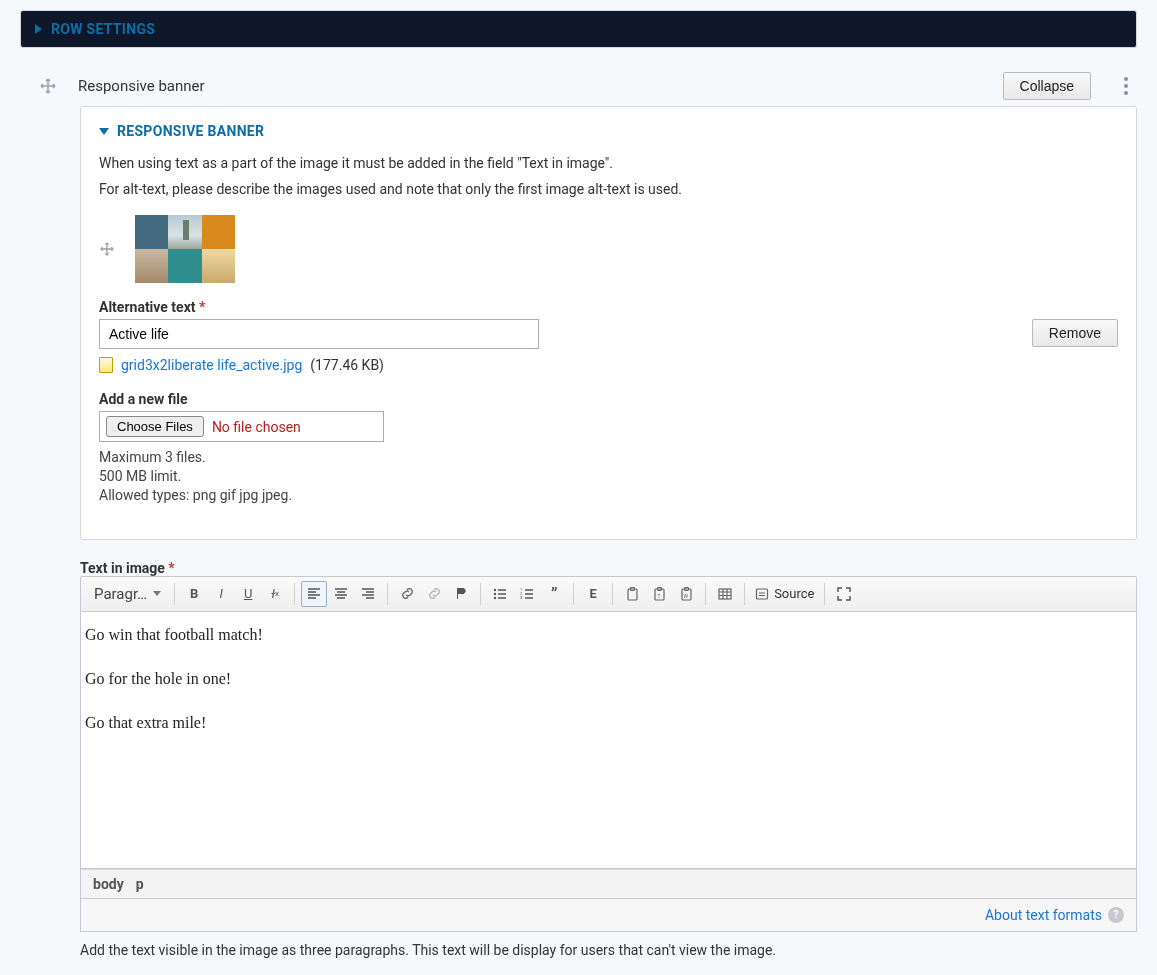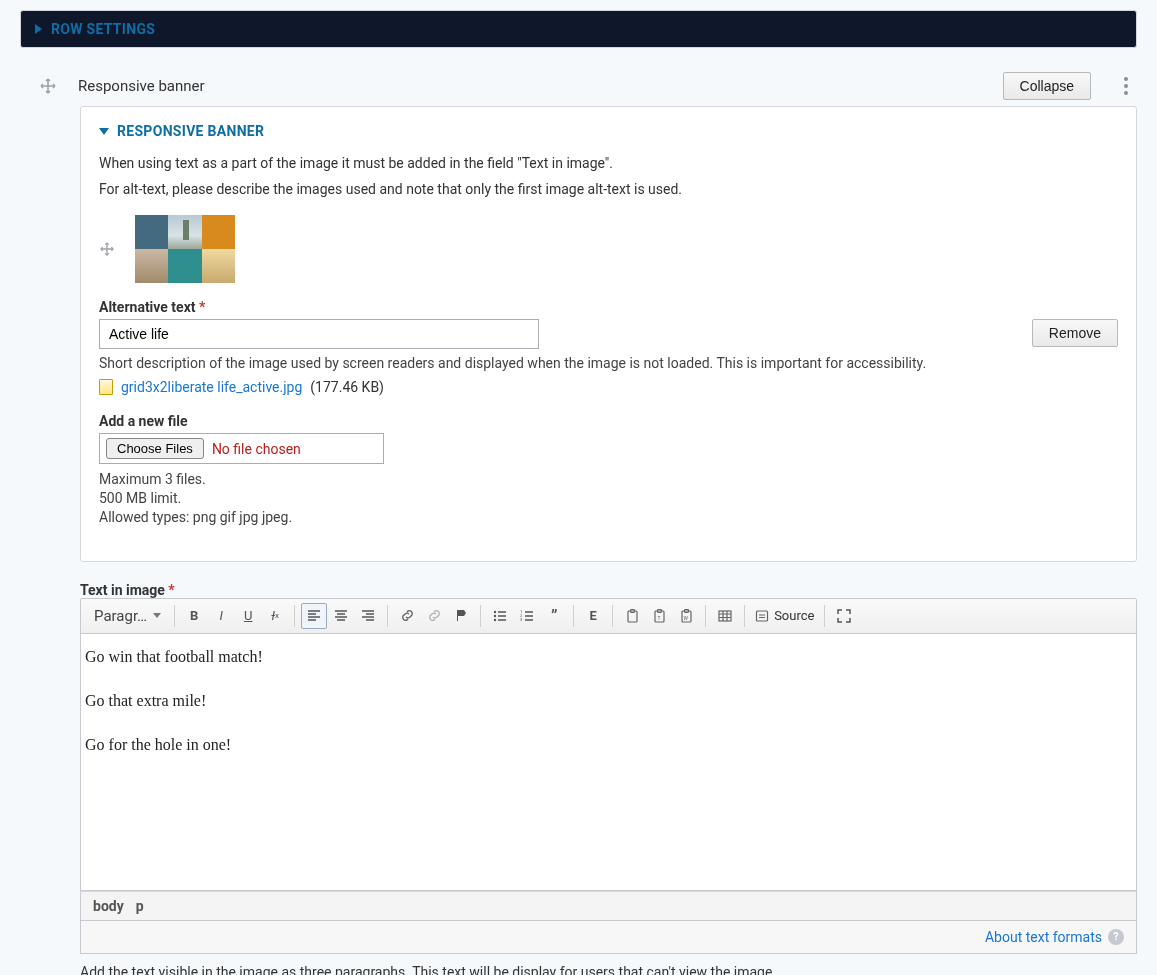--- a/index.html
+++ b/index.html
@@ -257,21 +257,20 @@
     <div class="top-row">
       <div class="left">
         <div class="field-label">
           <span>Alternative text</span> <span class="req">*</span>
         </div>
         <input type="text" class="txt" value="Active life" style="">
       </div>
       <button class="btn" style="margin-bottom:2px;">Remove</button>
     </div>
 
-    <div class="help">Short description of the image used by screen readers and displayed when the image is not loaded. This is important for accessibility.</div>
 
     <div class="file-link-row">
       <span class="file-icon"></span>
       <a href="#" class="link">grid3x2liberate life_active.jpg</a>
       <span>(177.46 KB)</span>
     </div>
 
     <div class="add-file-sec">
       <div class="field-label">Add a new file</div>
       <div class="choose-wrap">
@@ -404,22 +403,22 @@
       <span class="ck-sep"></span>
       <div class="ck-btn">
         <svg width="14" height="14" viewBox="0 0 14 14" fill="none" stroke="#555" stroke-width="1.5">
             <path d="M1 5V1h4M13 5V1H9M1 9v4h4M13 9v4H9"></path>
           </svg>
       </div>
     </div>
 
     <div class="ck-editarea">
       <p>Go win that football match!</p>
+      <p>Go for the hole in one!</p>
       <p>Go that extra mile!</p>
-      <p>Go for the hole in one!</p>
     </div>
 
     <div class="ck-path">
       <span>body</span>
       <span>p</span>
     </div>
 
     <div class="fmt-bar">
       <a href="#">About text formats</a>
       <span class="q-icon">?</span>

